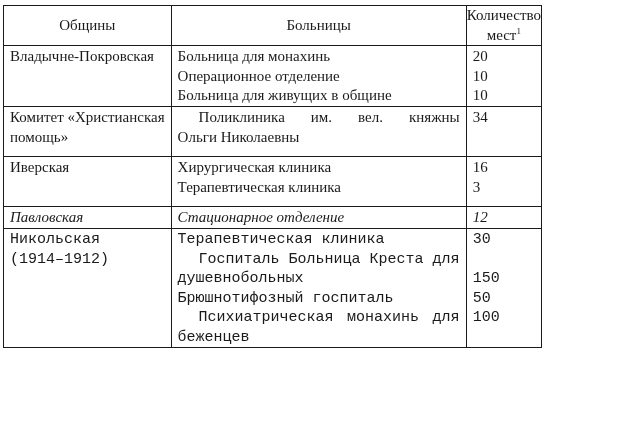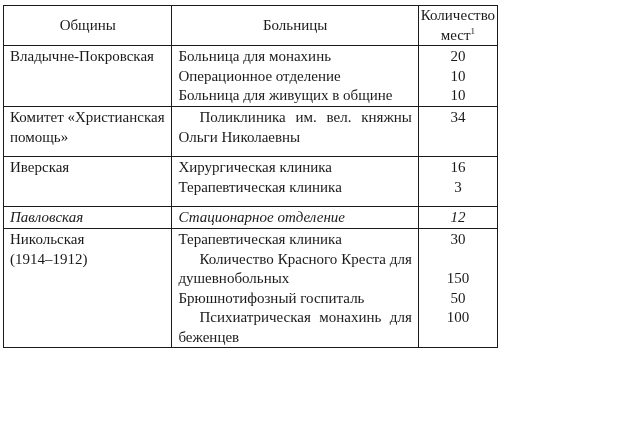--- a/index.html
+++ b/index.html
@@ -3,31 +3,31 @@
   <meta charset="utf-8">
   <style>
     html, body { margin: 0; padding: 0; background: #ffffff; }
     body { width: 624px; height: 433px; position: relative; overflow: hidden;
       font-family: "Liberation Serif", "DejaVu Serif", serif; color: #1a1a1a; }
     table { position: absolute; left: 3px; top: 5px; width: 495px;
       border-collapse: collapse; font-size: 15px; line-height: 19.5px; }
     td, th { border: 1.5px solid #1a1a1a; vertical-align: top; padding: 0 6px; font-weight: normal; }
     th { height: 31px; vertical-align: middle; text-align: center; padding: 0; }
     col.c1 { width: 189px; } col.c2 { width: 261px; } col.c3 { width: 169px; }
-    .num { text-align: center; }
+    .num { text-align: left; }
     .line { display: block; white-space: nowrap; }
     .just { display: block; text-align: justify; text-align-last: justify; white-space: nowrap; margin-left: 21px; }
     sup { font-size: 9px; line-height: 0; vertical-align: 6px; }
     .group td { padding-top: 1px; padding-bottom: 0; }
     .r-vlad td { height: 59px; }
     .r-utoli td { height: 40px; }
     .r-kom td { height: 48px; }
     .r-iver td { height: 48px; margin-top: 36px; }
     .r-pavl td { height: 20px; font-style: italic; }
-    .r-nik td { height: 117px; }
+    .r-nik td { height: 117px; font-family: Liberation Mono, monospace; }
     .r-total td { height: 26px; vertical-align: middle; }
   </style>
 </head>
 <body>
 
 <table>
   <colgroup>
       <col class="c1">
       <col class="c2">
       <col class="c3">
@@ -92,21 +92,21 @@
         <span class="line">12</span>
       </td>
     </tr>
     <tr class="group r-nik">
       <td>
         <span class="line">Никольская</span>
         <span class="line">(1914–1912)</span>
       </td>
       <td>
         <span class="line">Терапевтическая клиника</span>
-        <span class="just">Количество Красного Креста для</span>
+        <span class="just">Госпиталь Больница Креста для</span>
         <span class="line">душевнобольных</span>
         <span class="line">Брюшнотифозный госпиталь</span>
         <span class="just">Психиатрическая монахинь для</span>
         <span class="line">беженцев</span>
       </td>
       <td class="num">
         <span class="line">30</span>
         <span class="line">&nbsp;</span>
         <span class="line">150</span>
         <span class="line">50</span>

